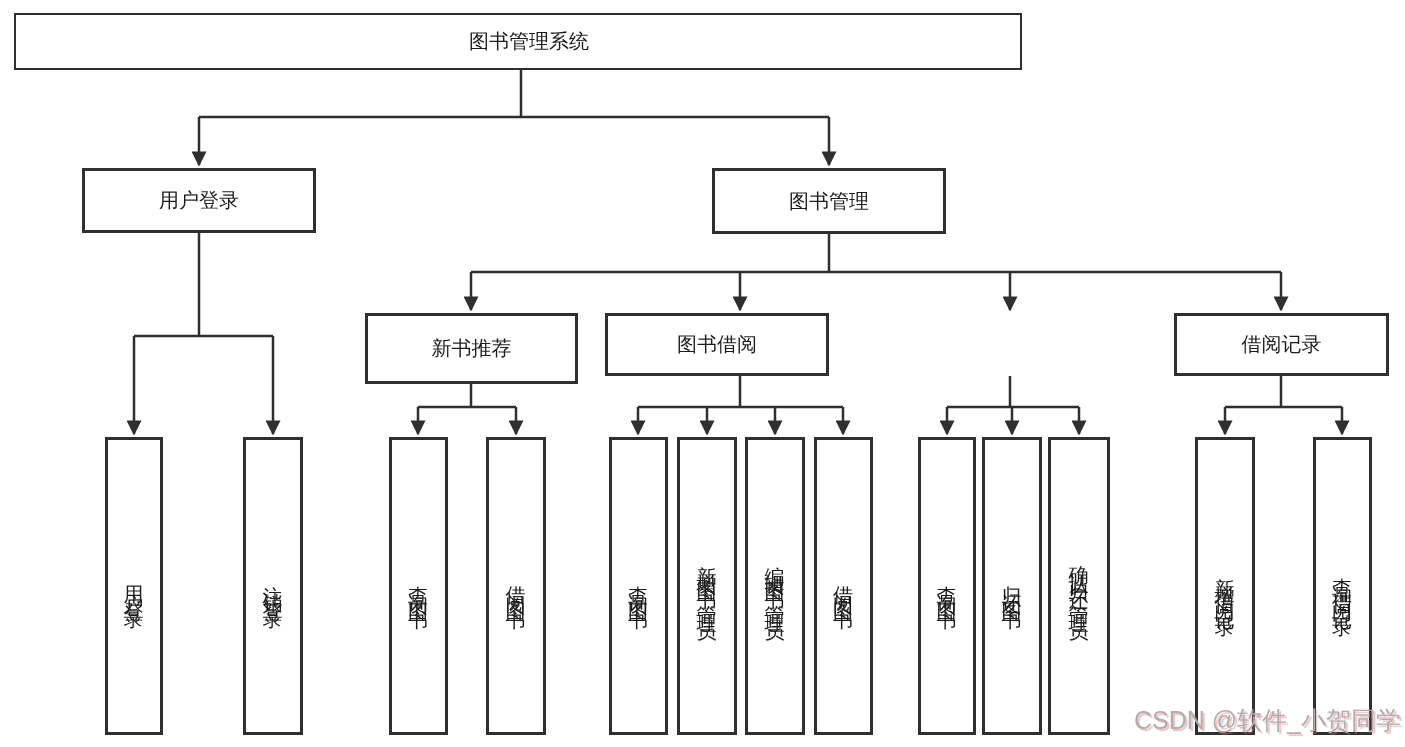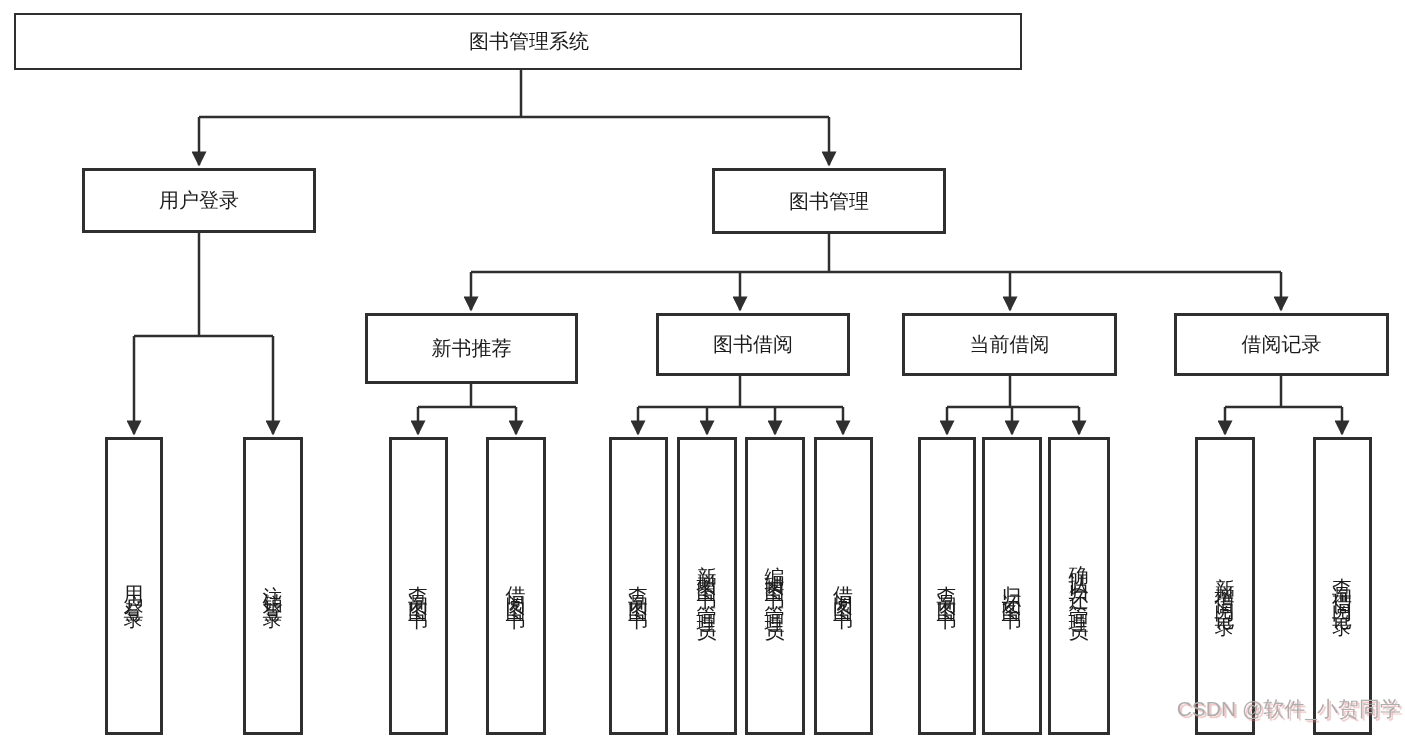--- a/index.html
+++ b/index.html
@@ -41,21 +41,21 @@
     line-height: 1;
     white-space: nowrap;
   }
   
   .root   { left: 14px;  top: 13px;  width: 1008px; height: 57px; padding-left: 22px; }
   
   .b0 { left: 82px;  top: 168px; width: 234px; height: 65px; }
   .b1 { left: 712px; top: 168px; width: 234px; height: 66px; justify-content: center; }
   
   .m0 { left: 365px;  top: 313px; width: 213px; height: 71px; }
-  .m1 { left: 656px;  top: 313px; width: 194px; height: 63px; }
+  .m1 { left: 605px;  top: 313px; width: 224px; height: 63px; }
   .m2 { left: 902px;  top: 313px; width: 215px; height: 63px; }
   .m3 { left: 1174px; top: 313px; width: 215px; height: 63px; }
   
   .leaf { top: 437px; height: 298px; }
   .l0  { left: 105px;  width: 58px; }
   .l1  { left: 243px;  width: 60px; }
   .l2  { left: 389px;  width: 59px; }
   .l3  { left: 486px;  width: 60px; }
   .l4  { left: 609px;  width: 59px; }
   .l5  { left: 677px;  width: 60px; }
@@ -63,23 +63,23 @@
   .l7  { left: 814px;  width: 59px; }
   .l8  { left: 918px;  width: 58px; }
   .l9  { left: 982px;  width: 60px; }
   .l10 { left: 1048px; width: 62px; }
   .l11 { left: 1195px; width: 60px; }
   .l12 { left: 1313px; width: 59px; }
   
   .watermark {
     position: absolute;
     right: 4px;
-    bottom: 24px;
+    bottom: 10px;
     z-index: 3;
-    font-size: 21px;
+    font-size: 25px;
     color: #aeaeae;
     text-shadow: 2px 2px 1px rgba(222, 110, 110, 0.45);
     white-space: nowrap;
   }
 </style>
 </head>
 <body>
 
 <div id="stage">
 
@@ -143,23 +143,20 @@
   <div class="node b1">
     <span class="hlabel">图书管理</span>
   </div>
 
   <div class="node m0">
     <span class="hlabel">新书推荐</span>
   </div>
   <div class="node m1">
     <span class="hlabel">图书借阅</span>
   </div>
-  <div class="node m2">
-    <span class="hlabel">当前借阅</span>
-  </div>
   <div class="node m3">
     <span class="hlabel">借阅记录</span>
   </div>
 
   <div class="node leaf l0">
     <span class="vlabel">用户登录</span>
   </div>
   <div class="node leaf l1">
     <span class="vlabel">注销登录</span>
   </div>

